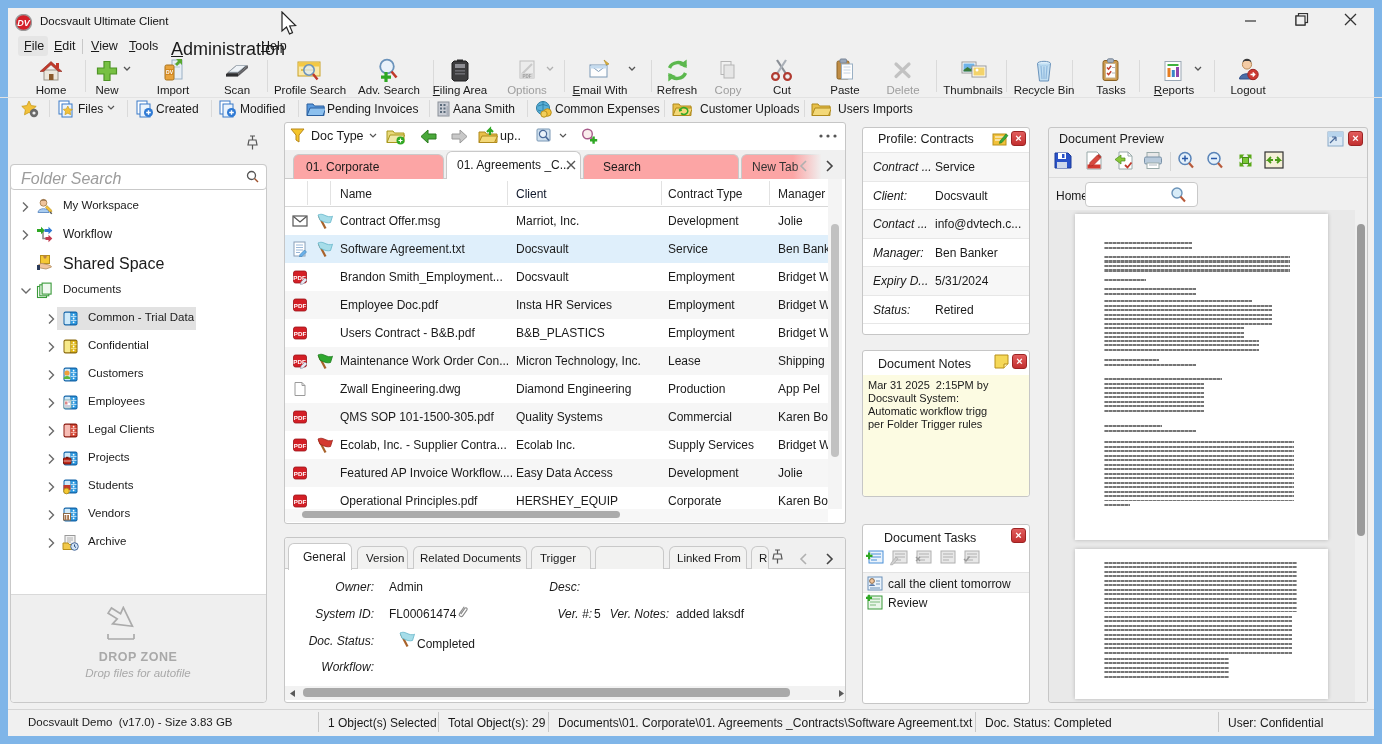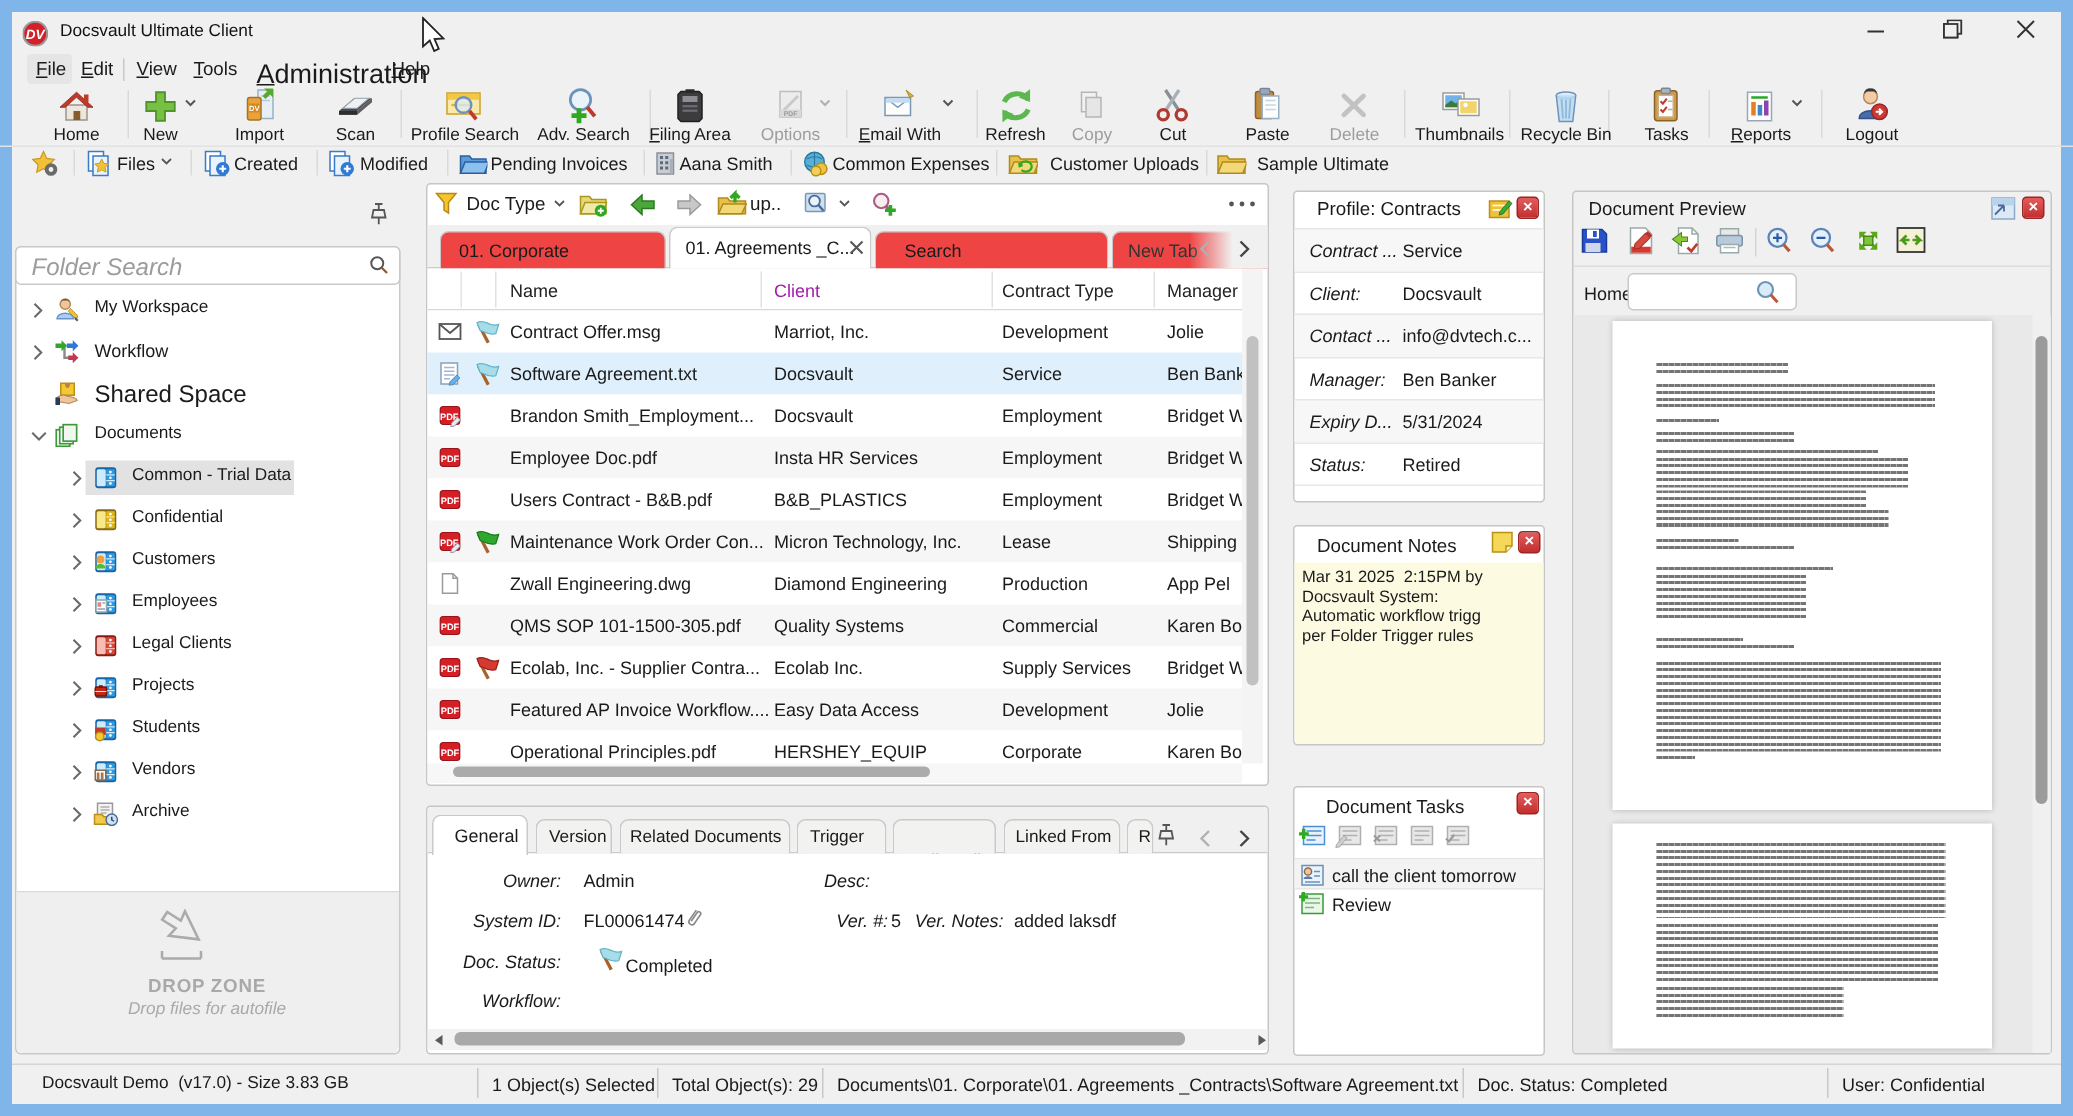--- a/index.html
+++ b/index.html
@@ -5,21 +5,21 @@
 body{font-family:"Liberation Sans",sans-serif;background:#7FB5E8;position:relative;color:#1a1a1a}
 .p{position:absolute}
 #win{position:absolute;left:8px;top:8px;width:1366px;height:728px;background:#F0F0F0}
 .panel{position:absolute;background:#fff;border:1px solid #C6C6C6;border-radius:3px}
 .sep1{position:absolute;width:1px;background:#C8C8C8}
 .lbl{position:absolute;font-size:11.5px;color:#1a1a1a;white-space:nowrap}
 .t12{position:absolute;font-size:12px;white-space:nowrap}
 .it{font-style:italic}
 .xbtn{position:absolute;width:15px;height:15px;background:linear-gradient(#e25d5d,#c22f2f);border:1px solid #9c2424;border-radius:3px;color:#fff;font-size:11px;font-weight:bold;text-align:center;line-height:13px}
 .chev{position:absolute;font-size:9px;color:#555}
-.tab{position:absolute;background:#ef4444;border:1px solid #C9C9C9;border-bottom:none;border-radius:6px 6px 0 0;font-size:12px;white-space:nowrap;overflow:hidden}
+.tab{position:absolute;background:#fca5a5;border:1px solid #C9C9C9;border-bottom:none;border-radius:6px 6px 0 0;font-size:12px;white-space:nowrap;overflow:hidden}
 .tab2{position:absolute;background:#f2f2f1;border:1px solid #C9C9C9;border-bottom:none;border-radius:6px 6px 0 0;font-size:11.5px;white-space:nowrap;overflow:hidden}
 .row{position:absolute;left:1px;width:543px;height:28px}
 .cell{position:absolute;font-size:12px;white-space:nowrap;top:7px}
 .hsep{position:absolute;height:1px;background:#E4E4E4}
 .vline{position:absolute;width:1px;background:#E2E2E2}
 .scroll-thumb{position:absolute;background:#C1C1C1;border-radius:4px}
 .txtline{position:absolute;background-image:repeating-linear-gradient(90deg,rgba(255,255,255,.4) 0 1px,transparent 1px 4px),repeating-linear-gradient(#757575 0 2px,transparent 2px 4.5px)}
 </style></head>
 <body>
 <div id="win"></div>
@@ -273,21 +273,21 @@
     <path d="M1 4 h6 l1.5 2 H19 v9.5 H1 z" fill="#e8c04a" stroke="#b08a1c"></path>
     <path d="M1 15.5 L4 8 h16.5 l-3 7.5 z" fill="#f3d878" stroke="#b08a1c"></path>
     <path d="M8 10 a4 3.4 0 1 1 1 3.4 m-1.5 -4.8 l.3 2.2 2 -.8" fill="none" stroke="#2fa824" stroke-width="1.5"></path>
   </svg>
 <div class="t12" style="left:700px;top:102px">Customer Uploads</div>
 <div class="sep1" style="left:804px;top:100px;height:17px;background:#DADADA"></div>
 <svg class="p" style="left:811px;top:100px" width="20" height="18">
     <path d="M1 4 h6 l1.5 2 H19 v9.5 H1 z" fill="#e8c04a" stroke="#b08a1c"></path>
     <path d="M1 15.5 L4 8 h16.5 l-3 7.5 z" fill="#f3d878" stroke="#b08a1c"></path>
   </svg>
-<div class="t12" style="left:838px;top:102px">Sample Ultimate</div>
+<div class="t12" style="left:838px;top:102px">Users Imports</div>
 
 <svg class="p" style="left:245px;top:134px" width="15" height="17">
     <path d="M5 2 h5 M7.5 2 v4 M4 6 h7 l1 5 H3 z M7.5 11 v4.5" stroke="#555" stroke-width="1.2" fill="none"></path>
   </svg>
 <div class="p" style="left:10px;top:164px;width:257px;height:539px;background:#fff;border:1px solid #C9C9C9;border-radius:4px"></div>
 <div class="p" style="left:10px;top:164px;width:257px;height:26px;background:#fff;border:1px solid #C9C9C9;border-radius:4px"></div>
 <div class="p it" style="left:21px;top:170px;font-size:16px;color:#9c9c9c">Folder Search</div>
 <svg class="p" style="left:246px;top:170px" width="14" height="14">
     <circle cx="5.5" cy="5.5" r="4" fill="none" stroke="#555" stroke-width="1.3"></circle>
     <line x1="8.5" y1="8.5" x2="12" y2="12" stroke="#a0522d" stroke-width="1.5"></line>
@@ -537,21 +537,21 @@
 <svg class="p" style="left:565px;top:159px" width="12" height="12">
     <path d="M2 2 L10 10 M10 2 L2 10" stroke="#555" stroke-width="1.4"></path>
   </svg>
 <div class="p" style="left:285px;top:179px;width:543px;height:330px;background:#fff;overflow:hidden" id="tbl">
 <div class="vline" style="left:22px;top:2px;height:24px"></div>
     <div class="vline" style="left:45px;top:2px;height:24px"></div>
     <div class="vline" style="left:222px;top:2px;height:24px"></div>
     <div class="vline" style="left:376px;top:2px;height:24px"></div>
     <div class="vline" style="left:484px;top:2px;height:24px"></div>
 <div class="cell" style="left:55px;top:8px;color:#222">Name</div>
-    <div class="cell" style="left:231px;top:8px;color:#a21caf">Client</div>
+    <div class="cell" style="left:231px;top:8px;color:#0f172a">Client</div>
     <div class="cell" style="left:383px;top:8px;color:#222">Contract Type</div>
     <div class="cell" style="left:493px;top:8px;color:#222">Manager</div>
 <div class="hsep" style="left:0;top:27px;width:543px;background:#D8D8D8"></div>
 <div class="row" style="left:0;top:28px;width:543px;background:#fff"></div>
 <svg class="p" style="left:7px;top:34px" width="16" height="16">
       <rect x="1" y="3" width="14" height="10" fill="#fff" stroke="#555" stroke-width="1.2"></rect>
       <path d="M1.5 3.5 L8 9 l6.5 -5.5" fill="none" stroke="#555" stroke-width="1.2"></path>
     </svg>
 <svg class="p" style="left:29px;top:33px" width="19" height="18">
       <line x1="5" y1="4" x2="11.5" y2="16.5" stroke="#a8622a" stroke-width="2.2"></line>

